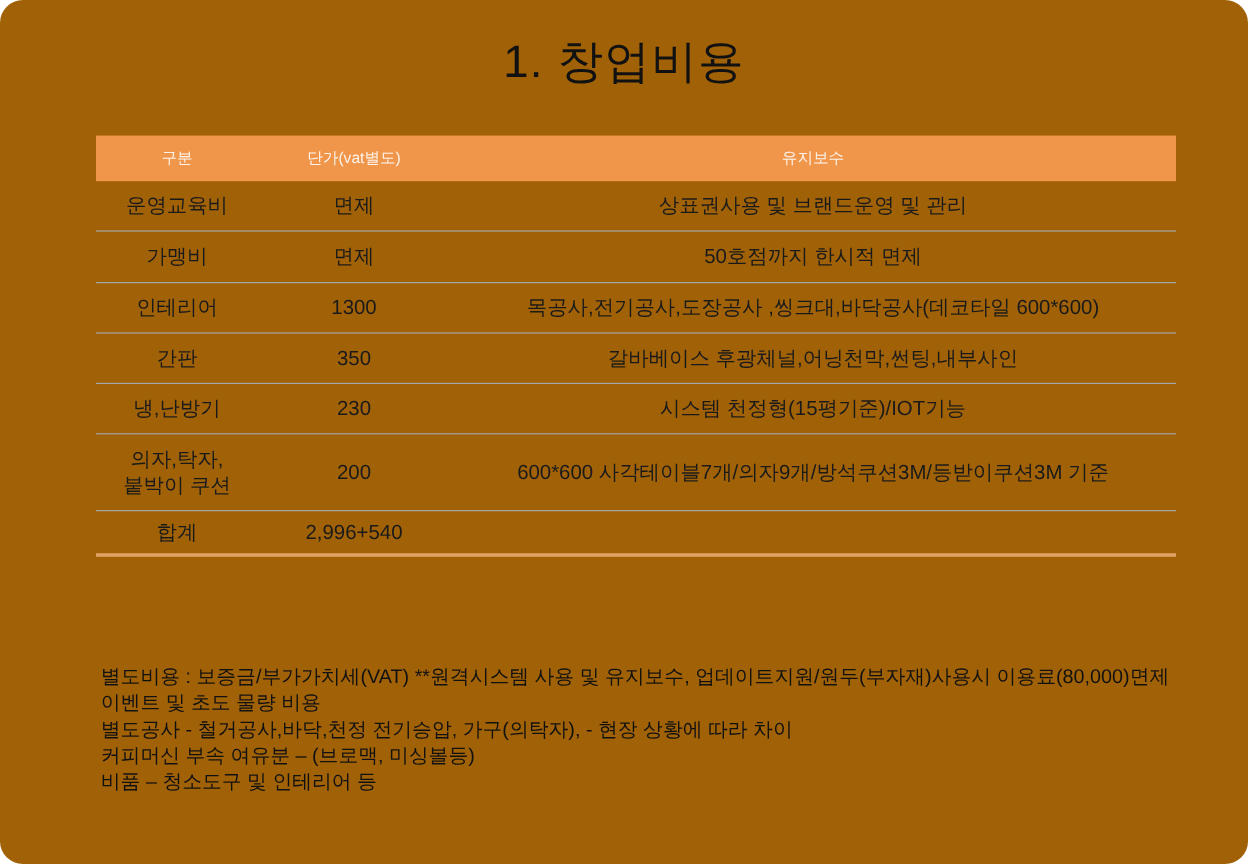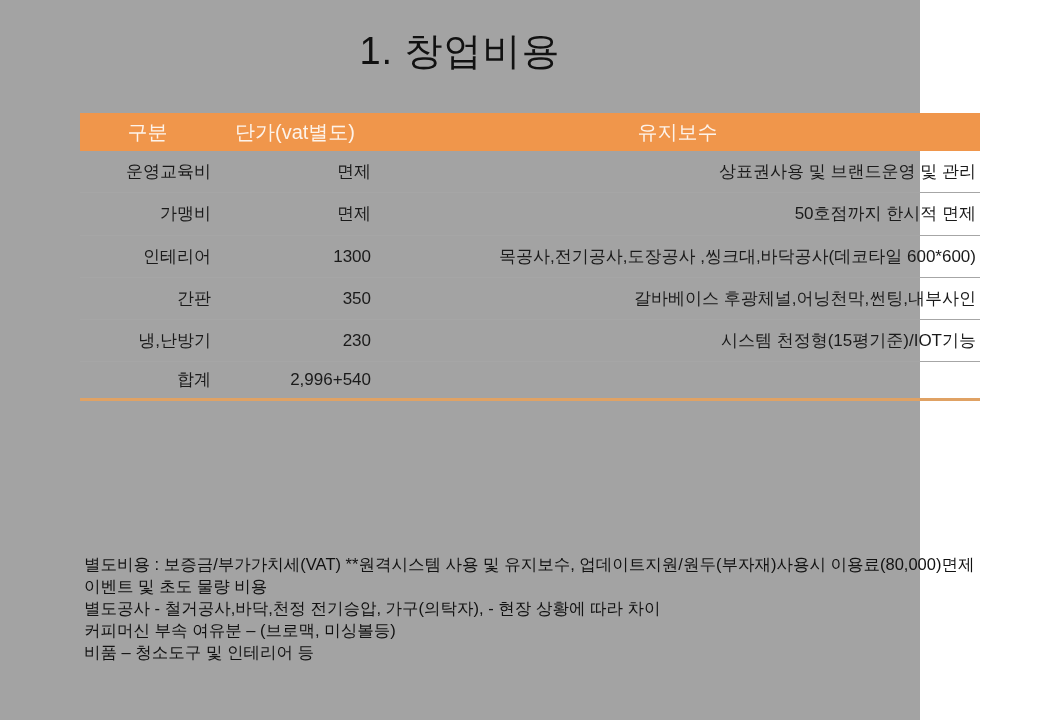--- a/index.html
+++ b/index.html
@@ -9,23 +9,24 @@
   }
   body {
     width: 1040px;
     height: 720px;
     overflow: hidden;
     font-family: "Liberation Sans", "DejaVu Sans", sans-serif;
     color: var(--text, #1a1a1a);
   }
   .page {
     position: relative;
-    width: 920px;
+    width: 1040px;
     height: 720px;
-    background: #a3a3a3;
+    background: #a16207;
+    border-radius: 19px;
   }
   .page-title {
     margin: 0;
     padding-top: 26px;
     text-align: center;
     font-size: 38px;
     font-weight: 400;
     color: #111111;
     letter-spacing: 1px;
   }
@@ -38,28 +39,28 @@
   table.cost-table {
     width: 900px;
     border-collapse: collapse;
     table-layout: fixed;
     border-bottom: 3px solid var(--table_bottom_border, #e0a264);
   }
   table.cost-table thead th {
     background: var(--header_bg, #f0964b);
     color: var(--header_text, #fdf3ea);
     font-weight: 400;
-    font-size: 20px;
+    font-size: 13px;
     height: 38px;
     padding: 0 0;
     text-align: center;
   }
   table.cost-table tbody td {
     border-bottom: 1px solid var(--row_divider, #a6a6a6);
-    text-align: right;
+    text-align: center;
     vertical-align: middle;
     font-size: 17px;
     line-height: 1.25;
     padding: 10px 4px;
     white-space: pre-line;
     color: var(--text, #1a1a1a);
   }
   table.cost-table tbody tr:last-child td {
     border-bottom: none;
     padding: 7px 4px;
@@ -123,20 +124,26 @@
             <td>간판</td>
             <td>350</td>
             <td>갈바베이스 후광체널,어닝천막,썬팅,내부사인</td>
           </tr>
           <tr>
             <td>냉,난방기</td>
             <td>230</td>
             <td>시스템 천정형(15평기준)/IOT기능</td>
           </tr>
           <tr>
+            <td>의자,탁자,
+붙박이 쿠션</td>
+            <td>200</td>
+            <td>600*600 사각테이블7개/의자9개/방석쿠션3M/등받이쿠션3M 기준</td>
+          </tr>
+          <tr>
             <td>합계</td>
             <td>2,996+540</td>
             <td></td>
           </tr>
         </tbody>
     </table>
   </div>
 
   <div class="notes-section">
     <p class="note-line">별도비용 : 보증금/부가가치세(VAT) **원격시스템 사용 및 유지보수, 업데이트지원/원두(부자재)사용시 이용료(80,000)면제</p>

